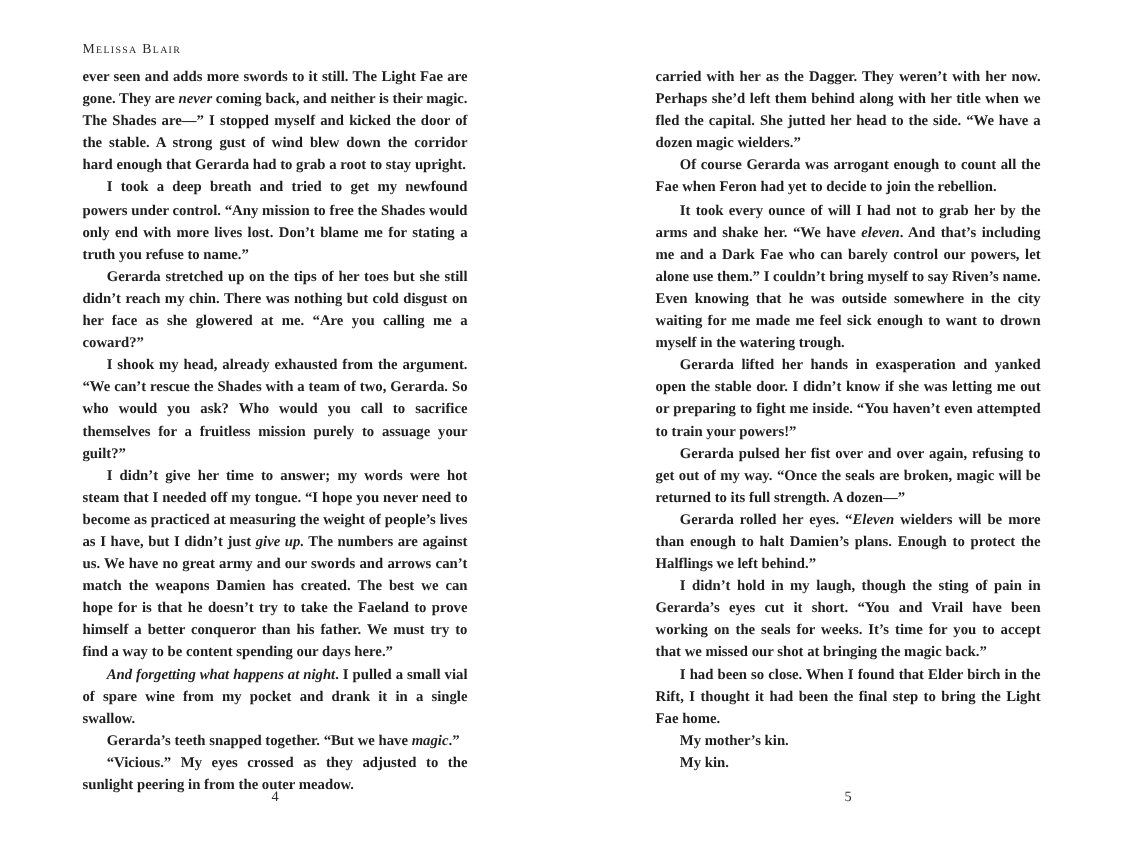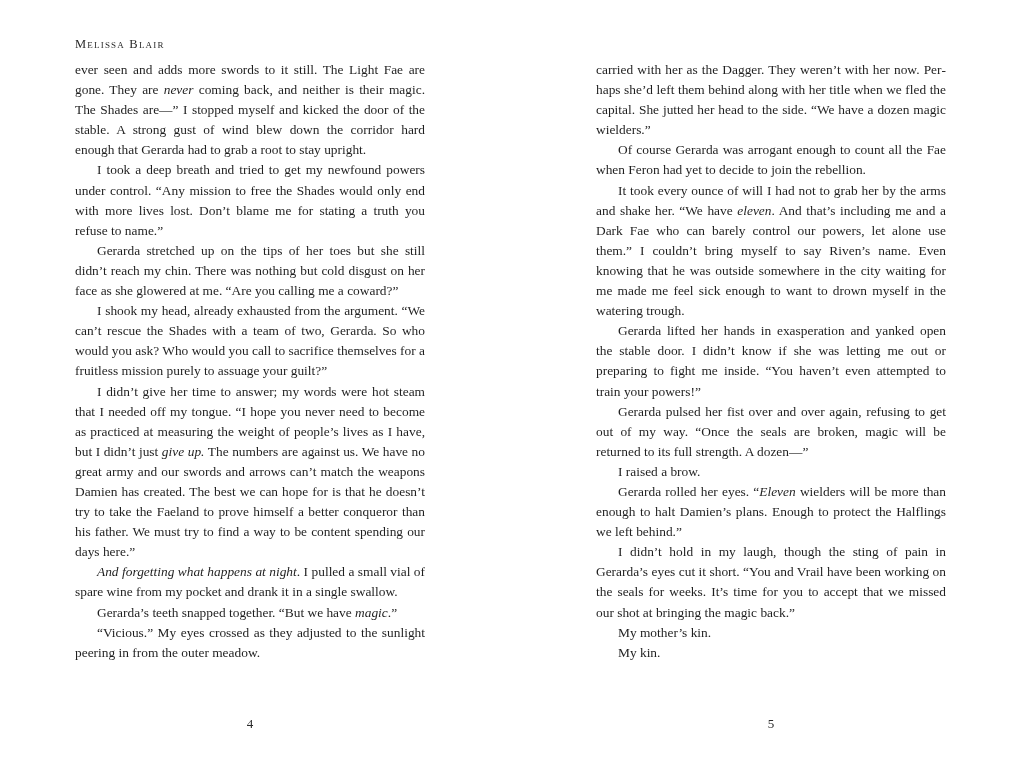--- a/index.html
+++ b/index.html
@@ -16,21 +16,21 @@
     .running-head {
       position: absolute; top: 37px; left: 0; width: 350px;
       text-align: left; font-size: 12.5px; letter-spacing: 1.2px;
       font-variant: small-caps; color: #2a2a2a;
     }
     .body-text {
       position: absolute; top: 60px; left: 0; width: 350px;
       font-size: 13.4px; line-height: 20.1px; text-align: justify;
       hyphens: manual;
     }
-    .body-text p { margin: 0; text-indent: 22px; }
+    .body-text p { margin: 0; text-indent: 22px; font-weight: bold; }
     .body-text p.noindent { text-indent: 0; }
     .folio {
       position: absolute; top: 716px; left: 0; width: 350px;
       text-align: center; font-size: 13px; color: #2a2a2a;
     }
     em { font-style: italic; }
   </style>
 </head>
 <body>
 
@@ -49,21 +49,21 @@
       </div>
     <div class="folio">4</div>
   </div>
   <div class="page right">
     <div class="body-text">
         <p class="noindent">carried with her as the Dagger. They weren’t with her now. Per­haps she’d left them behind along with her title when we fled the capital. She jutted her head to the side. “We have a dozen magic wielders.”</p>
         <p>Of course Gerarda was arrogant enough to count all the Fae when Feron had yet to decide to join the rebellion.</p>
         <p>It took every ounce of will I had not to grab her by the arms and shake her. “We have <em>eleven</em>. And that’s including me and a Dark Fae who can barely control our powers, let alone use them.” I couldn’t bring myself to say Riven’s name. Even knowing that he was outside somewhere in the city waiting for me made me feel sick enough to want to drown myself in the watering trough.</p>
         <p>Gerarda lifted her hands in exasperation and yanked open the stable door. I didn’t know if she was letting me out or preparing to fight me inside. “You haven’t even attempted to train your powers!”</p>
         <p>Gerarda pulsed her fist over and over again, refusing to get out of my way. “Once the seals are broken, magic will be returned to its full strength. A dozen—”</p>
-        <p>I raised a brow.</p>
         <p>Gerarda rolled her eyes. “<em>Eleven</em> wielders will be more than enough to halt Damien’s plans. Enough to protect the Halflings we left behind.”</p>
         <p>I didn’t hold in my laugh, though the sting of pain in Gerarda’s eyes cut it short. “You and Vrail have been working on the seals for weeks. It’s time for you to accept that we missed our shot at bringing the magic back.”</p>
+        <p>I had been so close. When I found that Elder birch in the Rift, I thought it had been the final step to bring the Light Fae home.</p>
         <p>My mother’s kin.</p>
         <p>My kin.</p>
       </div>
     <div class="folio">5</div>
   </div>
 </div>
 
 </body></html>

